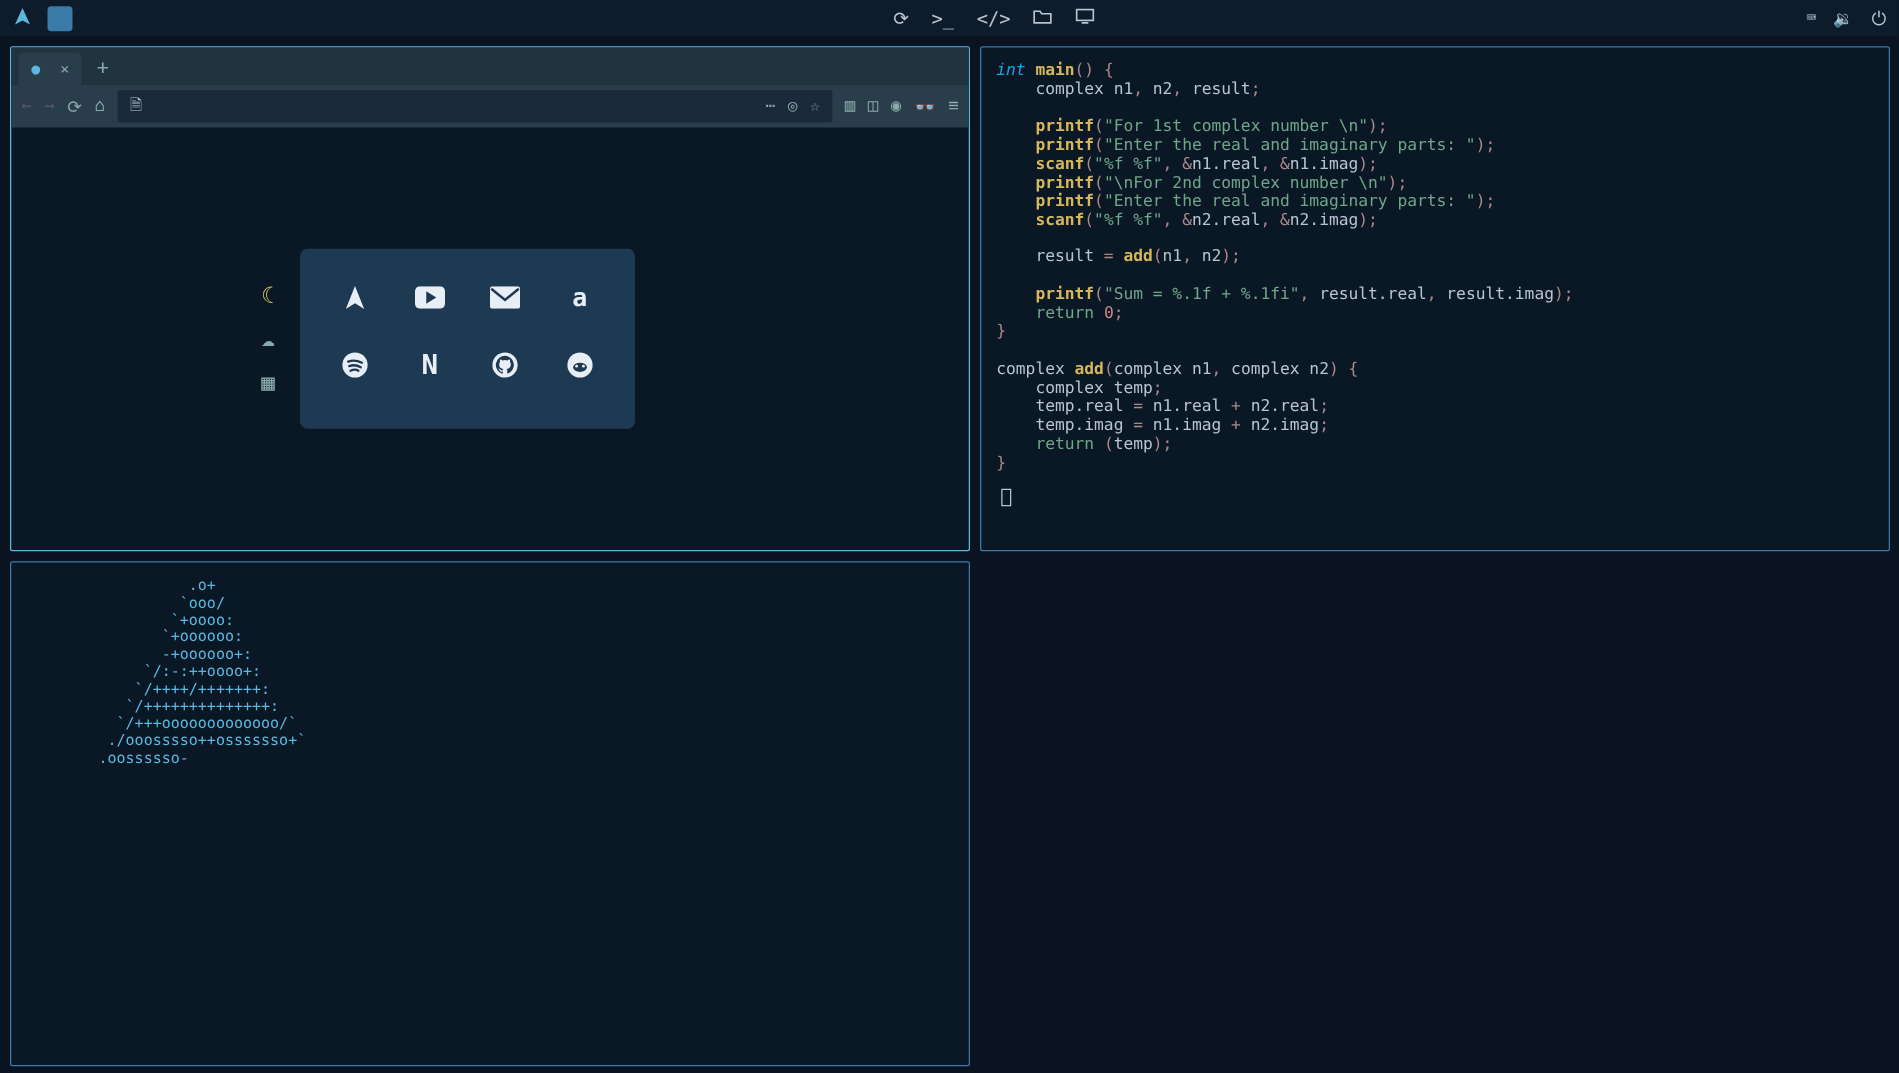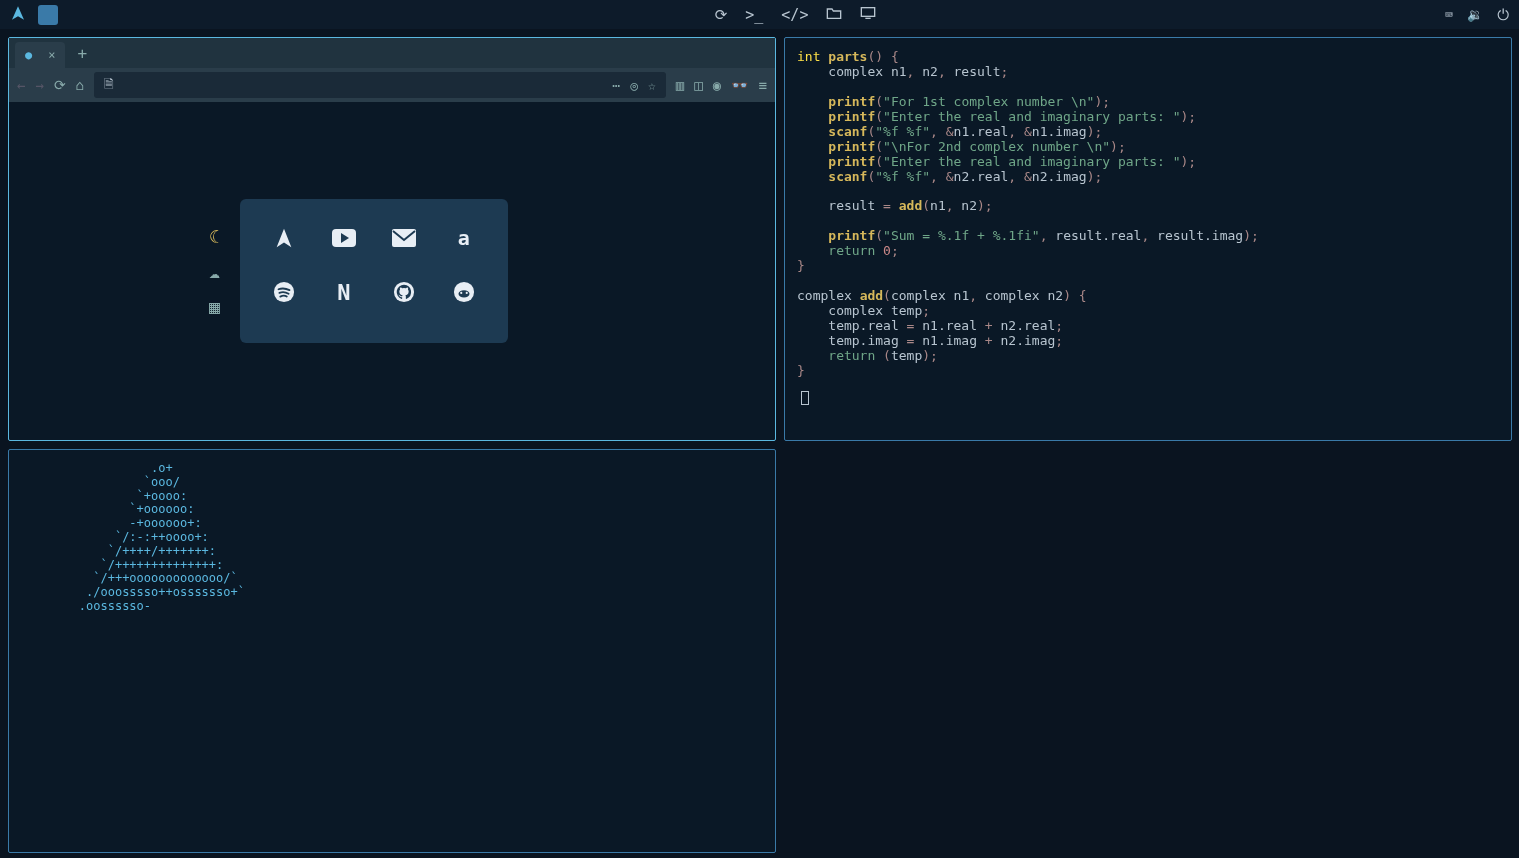--- a/index.html
+++ b/index.html
@@ -68,21 +68,21 @@
   border-radius: 6px; display: flex; flex-direction: column; align-items: center; gap: 18px;
 }
 .link-grid { display: grid; grid-template-columns: repeat(4, 1fr); gap: 28px 34px; }
 .link-icon { color: #e8eef5; font-size: 22px; display: flex; align-items: center; justify-content: center; width: 26px; height: 26px; }
 .search-input { color: #6a8aa0; font-size: 14px; text-align: center; }
 
 
 .code { left: 784px; top: 8px; width: 728px; height: 404px; padding: 12px; font-size: 13px; overflow: hidden; }
 .code pre { white-space: pre; line-height: 1.15; color: #b8c5d0; }
 .kw { color: #6fa688; font-weight: normal; }
-.ty { color: #fde047; }
+.ty { color: #0ea5e9; font-style: italic; }
 .fn { color: #d6b85b; font-weight: bold; }
 .str { color: #6fa688; }
 .op { color: #a88; }
 .num { color: #c88; }
 .statusline { color: #6fa688; margin-top: 12px; font-weight: bold; }
 .cursor { display: inline-block; width: 8px; height: 14px; border: 1px solid #b8c5d0; margin-left: 4px; }
 
 
 .neofetch { left: 8px; top: 420px; width: 768px; height: 404px; padding: 12px; font-size: 12px; }
 .neofetch-content { display: flex; gap: 20px; }
@@ -213,21 +213,21 @@
                 <circle cx="15" cy="13" r="1.2" fill="currentColor"></circle>
               </svg>
             </span>
         </div>
         <div class="search-input"></div>
       </div>
     </div>
   </div>
 
   <div class="win code">
-    <pre><span class="ty">int</span> <span class="fn">parts</span><span class="op">() {</span>
+    <pre><span class="ty">int</span> <span class="fn">main</span><span class="op">() {</span>
     complex n1<span class="op">,</span> n2<span class="op">,</span> result<span class="op">;</span>
 
     <span class="fn">printf</span><span class="op">(</span><span class="str">"For 1st complex number \n"</span><span class="op">);</span>
     <span class="fn">printf</span><span class="op">(</span><span class="str">"Enter the real and imaginary parts: "</span><span class="op">);</span>
     <span class="fn">scanf</span><span class="op">(</span><span class="str">"%f %f"</span><span class="op">, &amp;</span>n1.real<span class="op">, &amp;</span>n1.imag<span class="op">);</span>
     <span class="fn">printf</span><span class="op">(</span><span class="str">"\nFor 2nd complex number \n"</span><span class="op">);</span>
     <span class="fn">printf</span><span class="op">(</span><span class="str">"Enter the real and imaginary parts: "</span><span class="op">);</span>
     <span class="fn">scanf</span><span class="op">(</span><span class="str">"%f %f"</span><span class="op">, &amp;</span>n2.real<span class="op">, &amp;</span>n2.imag<span class="op">);</span>
 
     result <span class="op">=</span> <span class="fn">add</span><span class="op">(</span>n1<span class="op">,</span> n2<span class="op">);</span>

